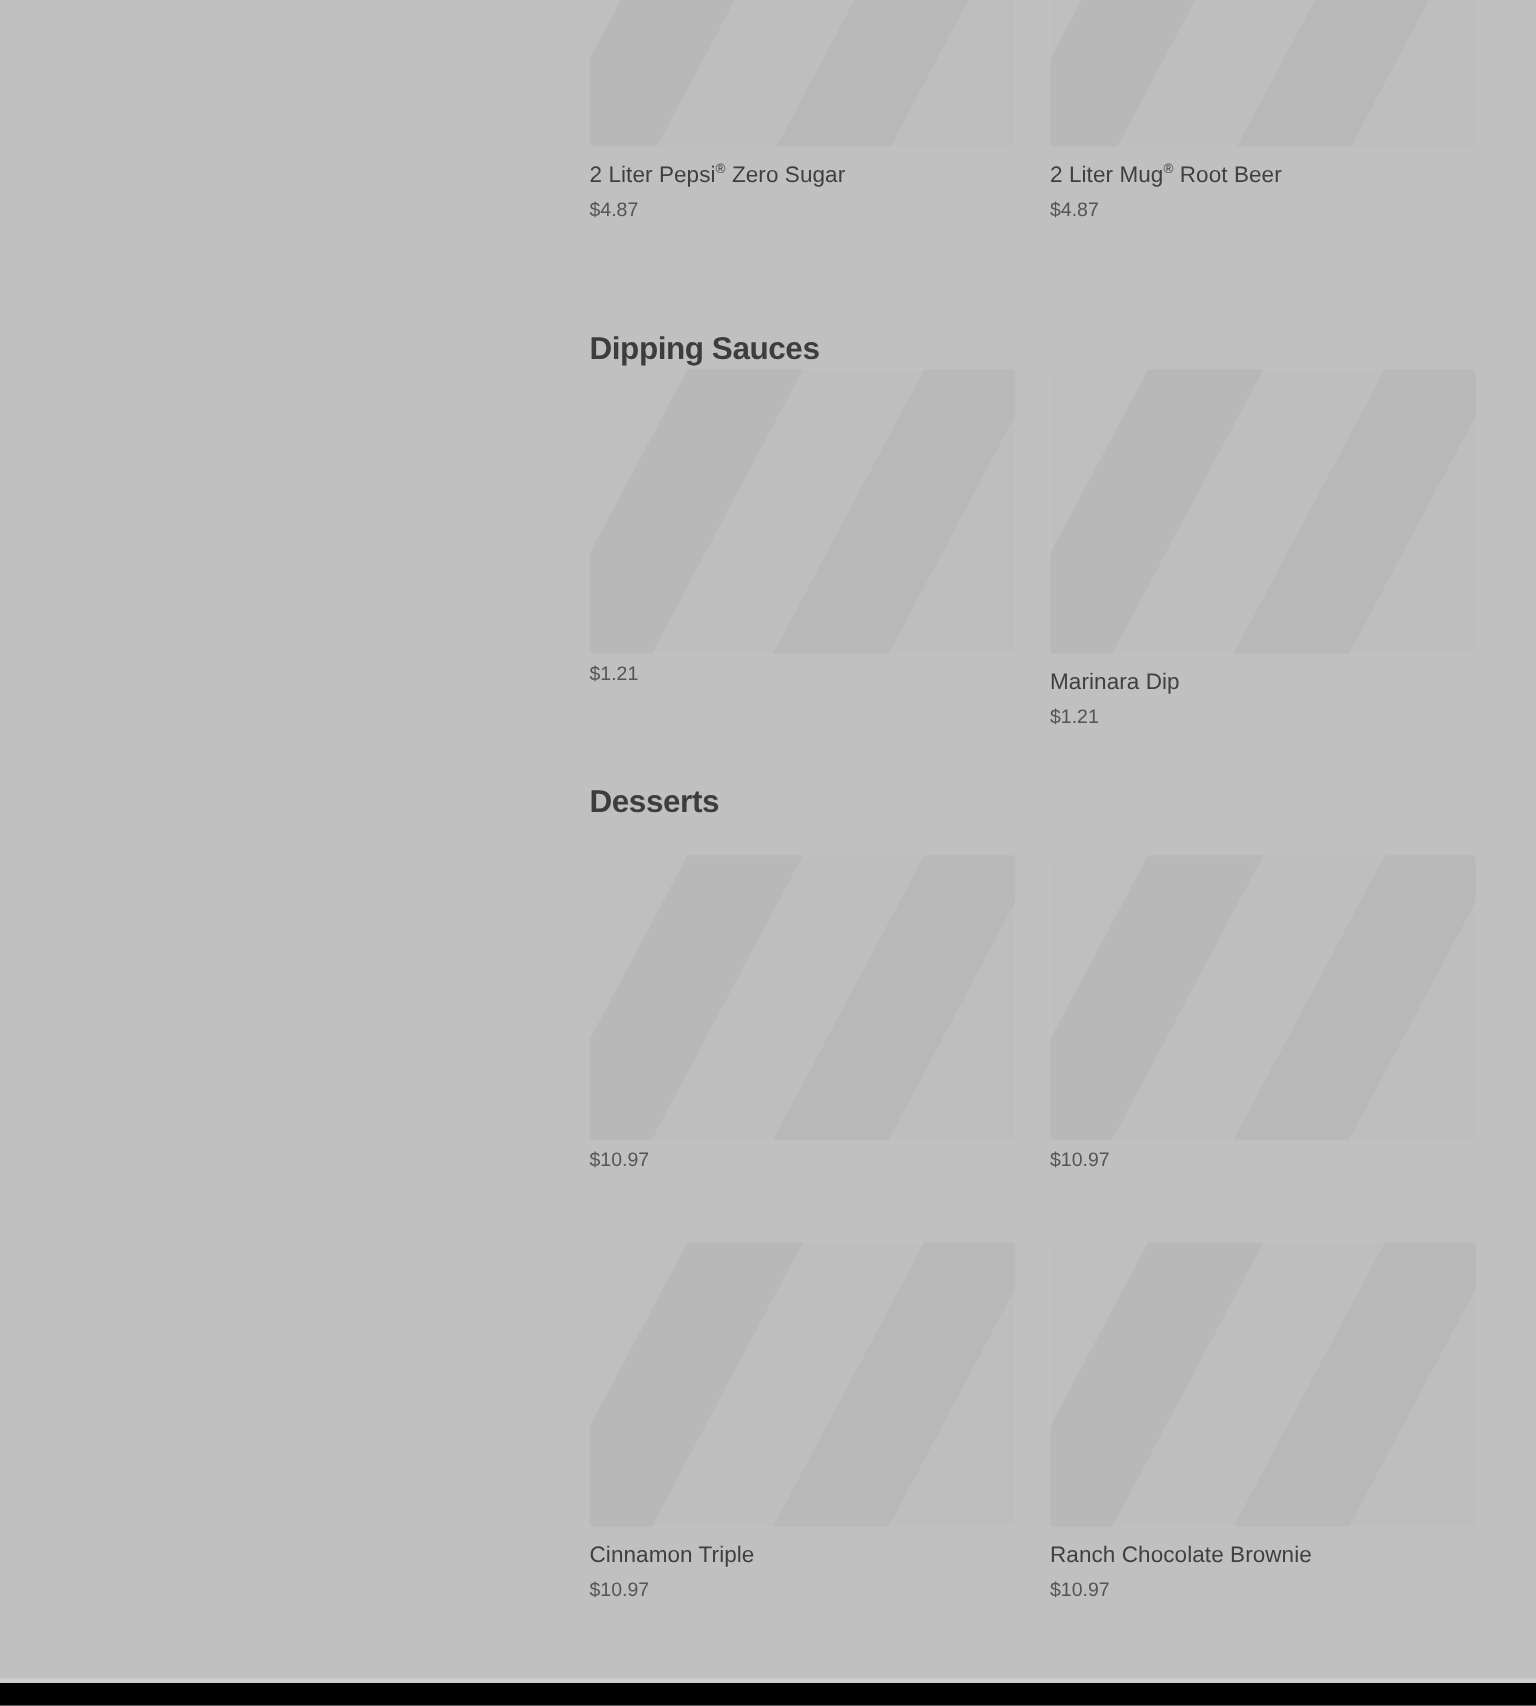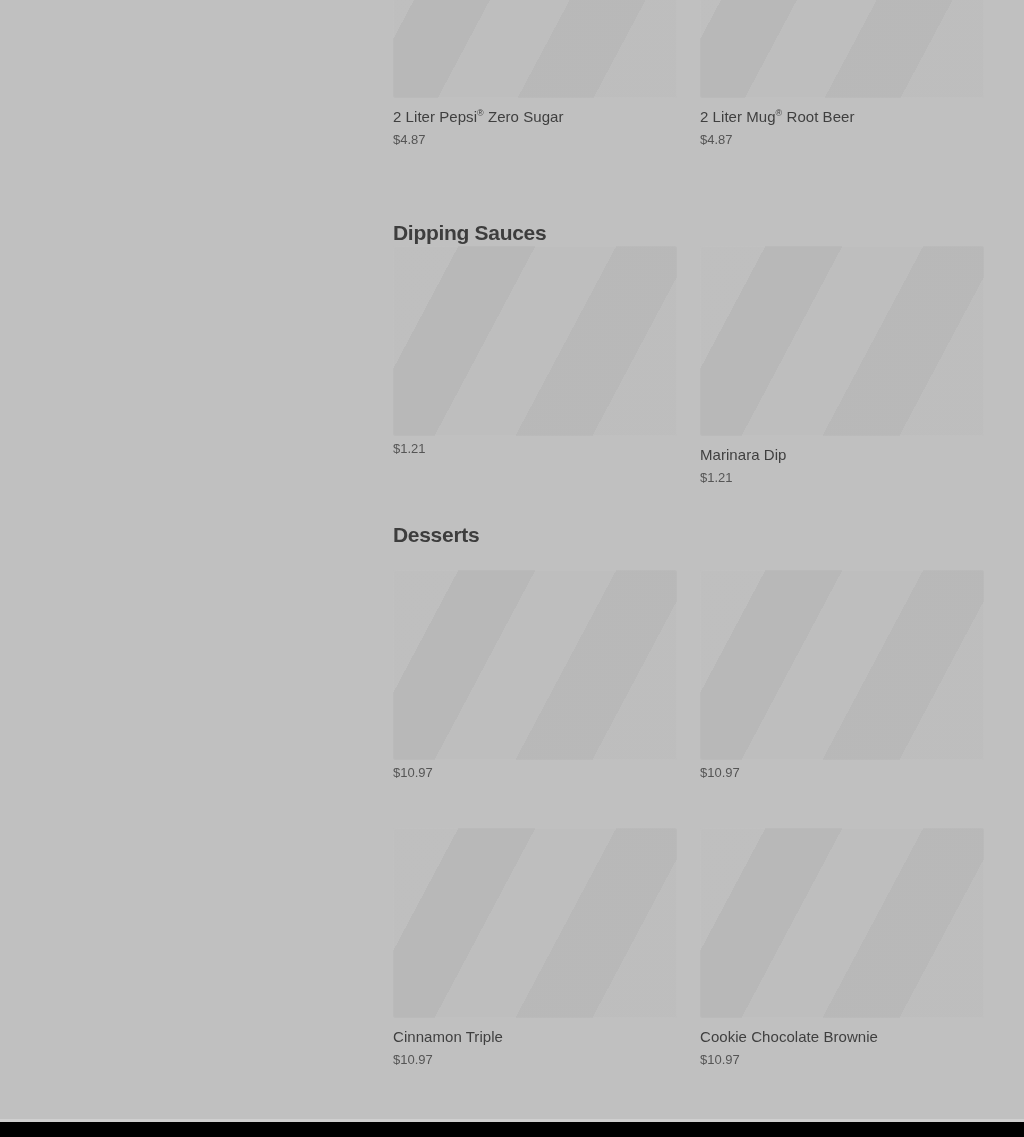--- a/index.html
+++ b/index.html
@@ -184,21 +184,21 @@
     <div class="grid">
 
       <div class="card">
         <div class="thumb"></div>
         <div class="card-name">Cinnamon Triple</div>
         <div class="card-price">$10.97</div>
       </div>
 
       <div class="card">
         <div class="thumb"></div>
-        <div class="card-name">Cookie Chocolate Brownie</div>
+        <div class="card-name">Ranch Chocolate Brownie</div>
         <div class="card-price">$10.97</div>
       </div>
 
     </div>
   </div>
 
 </div>
 
 <div id="bottom-divider"></div>
 <div id="bottom-bar"></div>

